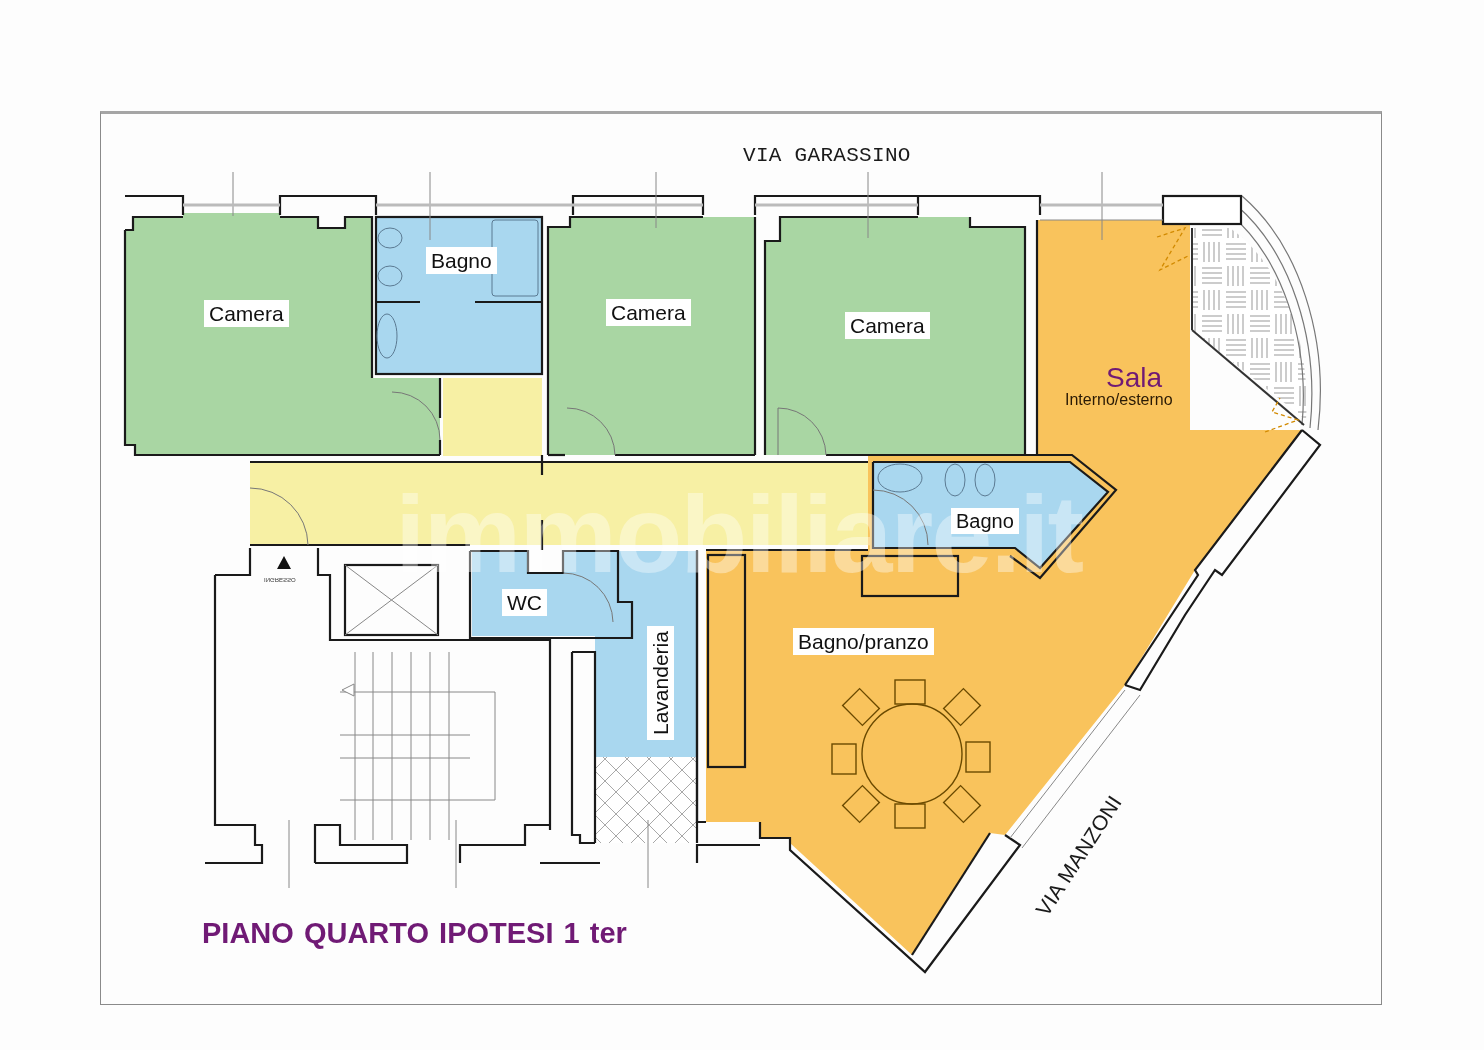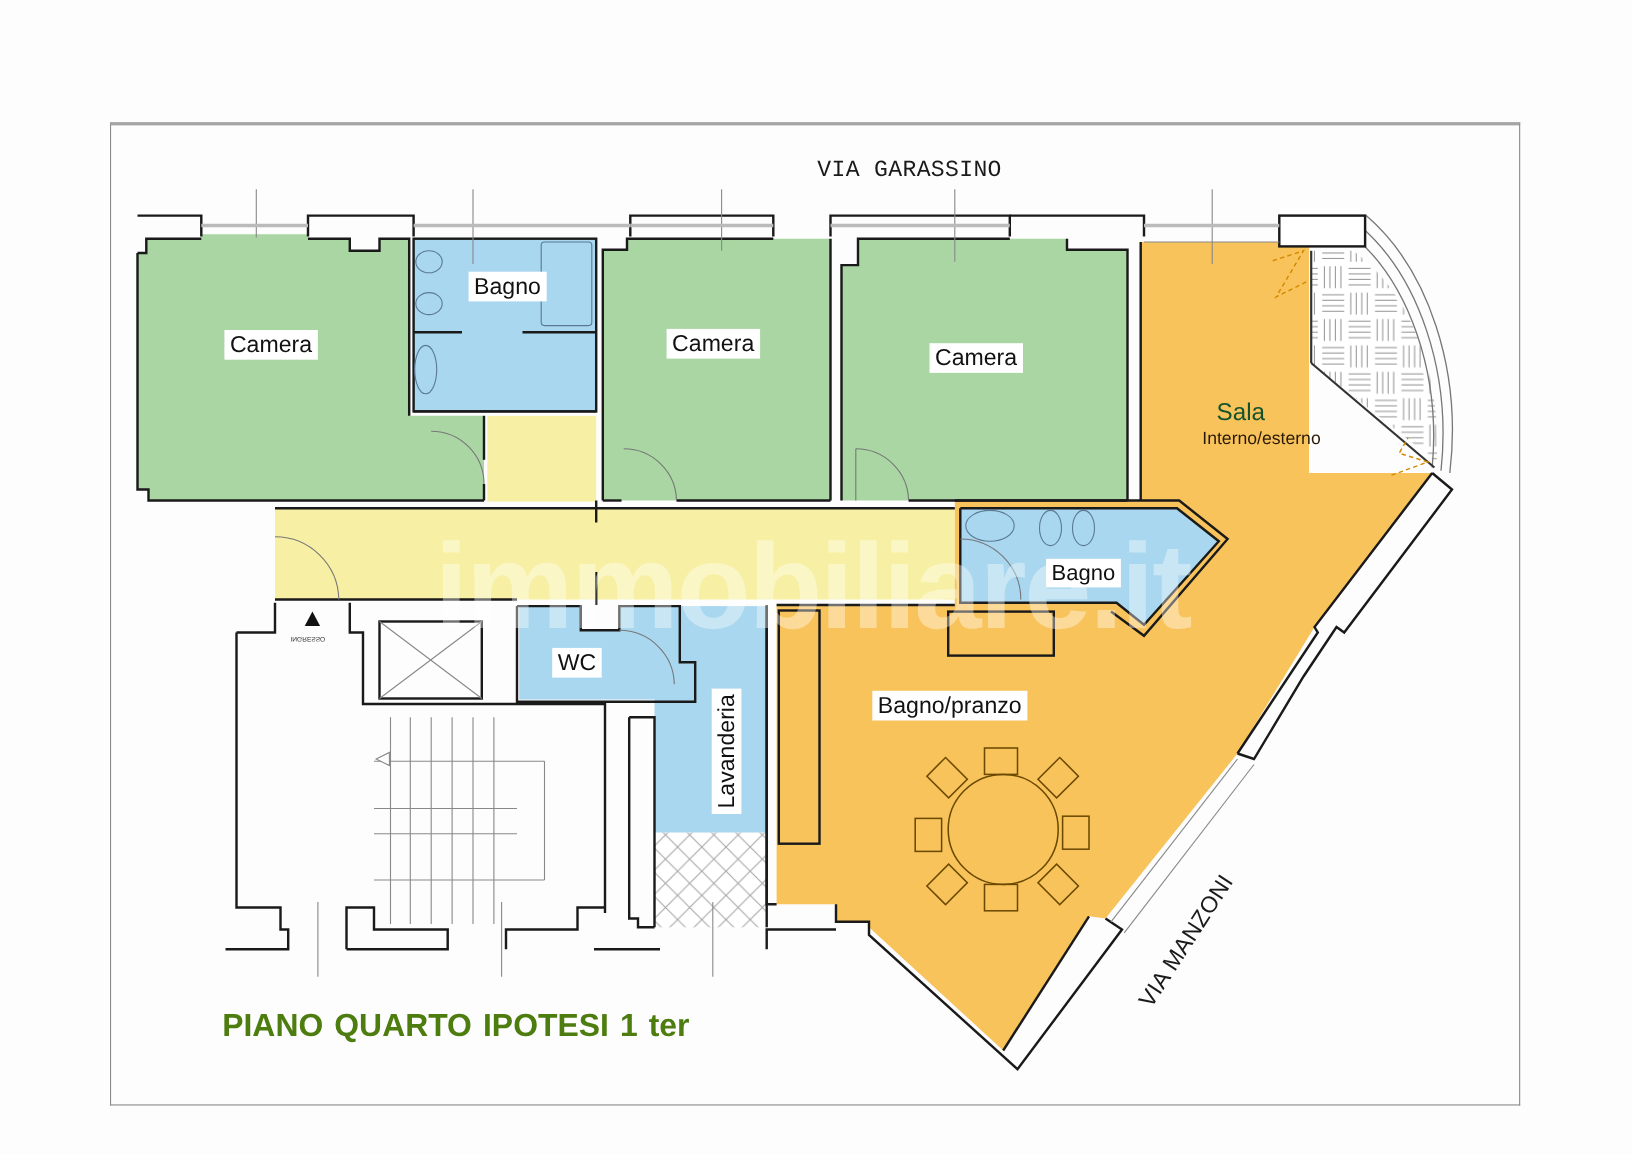--- a/index.html
+++ b/index.html
@@ -2,22 +2,22 @@
 <html><head>
 <meta charset="utf-8">
 <style>
   html, body { margin: 0; padding: 0; background: #fdfdfd; }
   body { width: 1484px; height: 1050px; position: relative; overflow: hidden; font-family: "Liberation Sans", sans-serif; }
   #plan { position: absolute; left: 0; top: 0; width: 1484px; height: 1050px; }
   .frame { position: absolute; left: 100px; top: 111px; width: 1282px; height: 894px; border: 1.5px solid #8a8a8a; border-top: 3px solid #a5a5a5; box-sizing: border-box; pointer-events: none; }
   .lbl { position: absolute; font-family: "Liberation Sans", sans-serif; color: #111; white-space: nowrap; line-height: 1; }
   .boxed { background: #fff; padding: 3px 5px; font-size: 21px; }
   .street { font-size: 21px; color: #1a1a1a; letter-spacing: 0.3px; }
-  .title { font-size: 29px; font-weight: bold; color: #4d7c0f; word-spacing: 2px; }
-  .sala { font-size: 22px; color: #14532d; }
+  .title { font-size: 29px; font-weight: bold; color: #701a75; word-spacing: 2px; }
+  .sala { font-size: 28px; color: #701a75; }
   .sala-sub { font-size: 16px; color: #2a1a05; }
   .tiny { font-size: 6px; color: #333; }
   .watermark { position: absolute; left: 395px; top: 470px; font-size: 110px; font-weight: bold; color: rgba(255,255,255,0.38); letter-spacing: -2px; pointer-events: none; }
 </style>
 </head>
 <body>
 
 <svg id="plan" viewBox="0 0 1484 1050" xmlns="http://www.w3.org/2000/svg">
   <defs>
     <pattern id="basket" width="48" height="48" patternUnits="userSpaceOnUse">
@@ -225,21 +225,21 @@
 <div class="watermark">immobiliare.it</div>
 
 <div class="lbl street" style="left:743px; top:145px;font-family:Liberation Mono, monospace;">VIA GARASSINO</div>
 <div class="lbl street" style="left:1000px; top:840px; transform: rotate(-57deg); transform-origin: left top; top:908px; left:1032px;">VIA MANZONI</div>
 
 <div class="lbl boxed" style="left:204px; top:300px;">Camera</div>
 <div class="lbl boxed" style="left:426px; top:247px;">Bagno</div>
 <div class="lbl boxed" style="left:606px; top:299px;">Camera</div>
 <div class="lbl boxed" style="left:845px; top:312px;">Camera</div>
 <div class="lbl sala" style="left:1106px; top:364px;">Sala</div>
-<div class="lbl sala-sub" style="left:1065px; top:392px;margin-left:28px;">Interno/esterno</div>
+<div class="lbl sala-sub" style="left:1065px; top:392px;">Interno/esterno</div>
 <div class="lbl boxed" style="left:951px; top:508px; font-size:20px;">Bagno</div>
 <div class="lbl boxed" style="left:502px; top:589px;">WC</div>
 <div class="lbl boxed" style="left:647px; top:740px; transform: rotate(-90deg); transform-origin: left top;">Lavanderia</div>
 <div class="lbl boxed" style="left:793px; top:628px;">Bagno/pranzo</div>
 
 <div class="lbl tiny" style="left:264px; top:577px; transform: scaleY(-1);">INGRESSO</div>
 
 <div class="lbl title" style="left:202px; top:919px;">PIANO QUARTO  IPOTESI 1 ter</div>
 
 </body></html>

